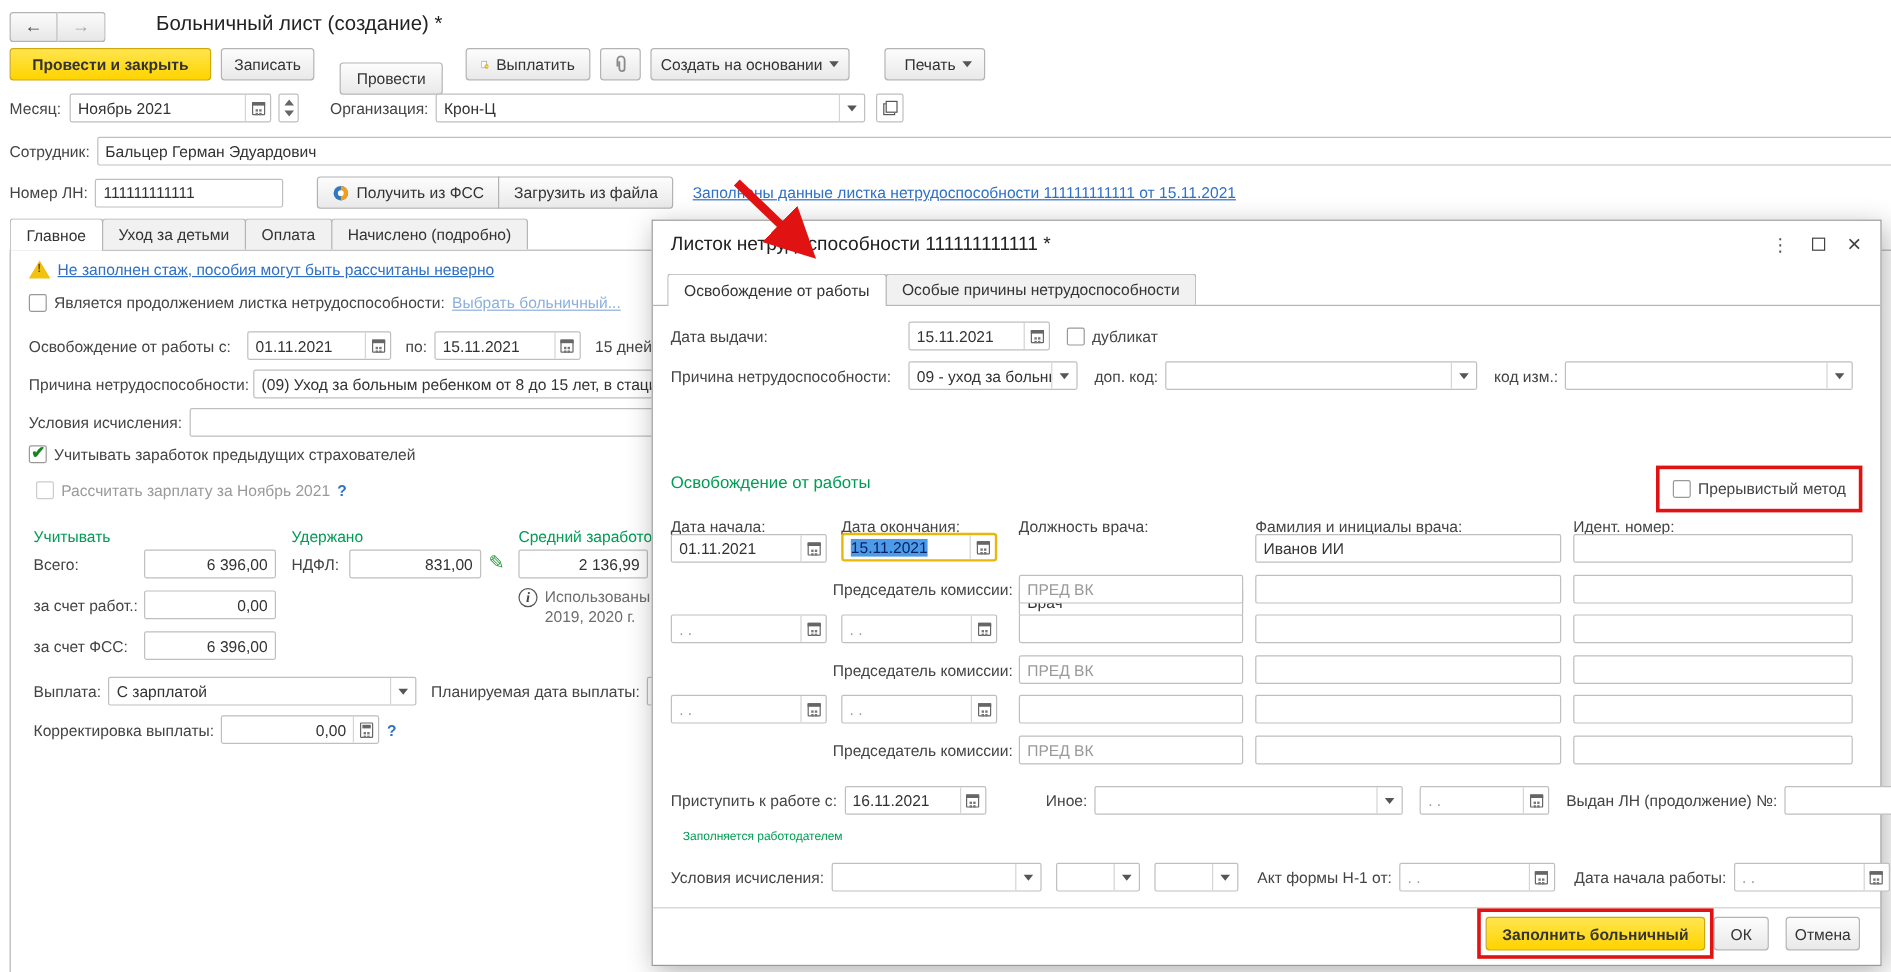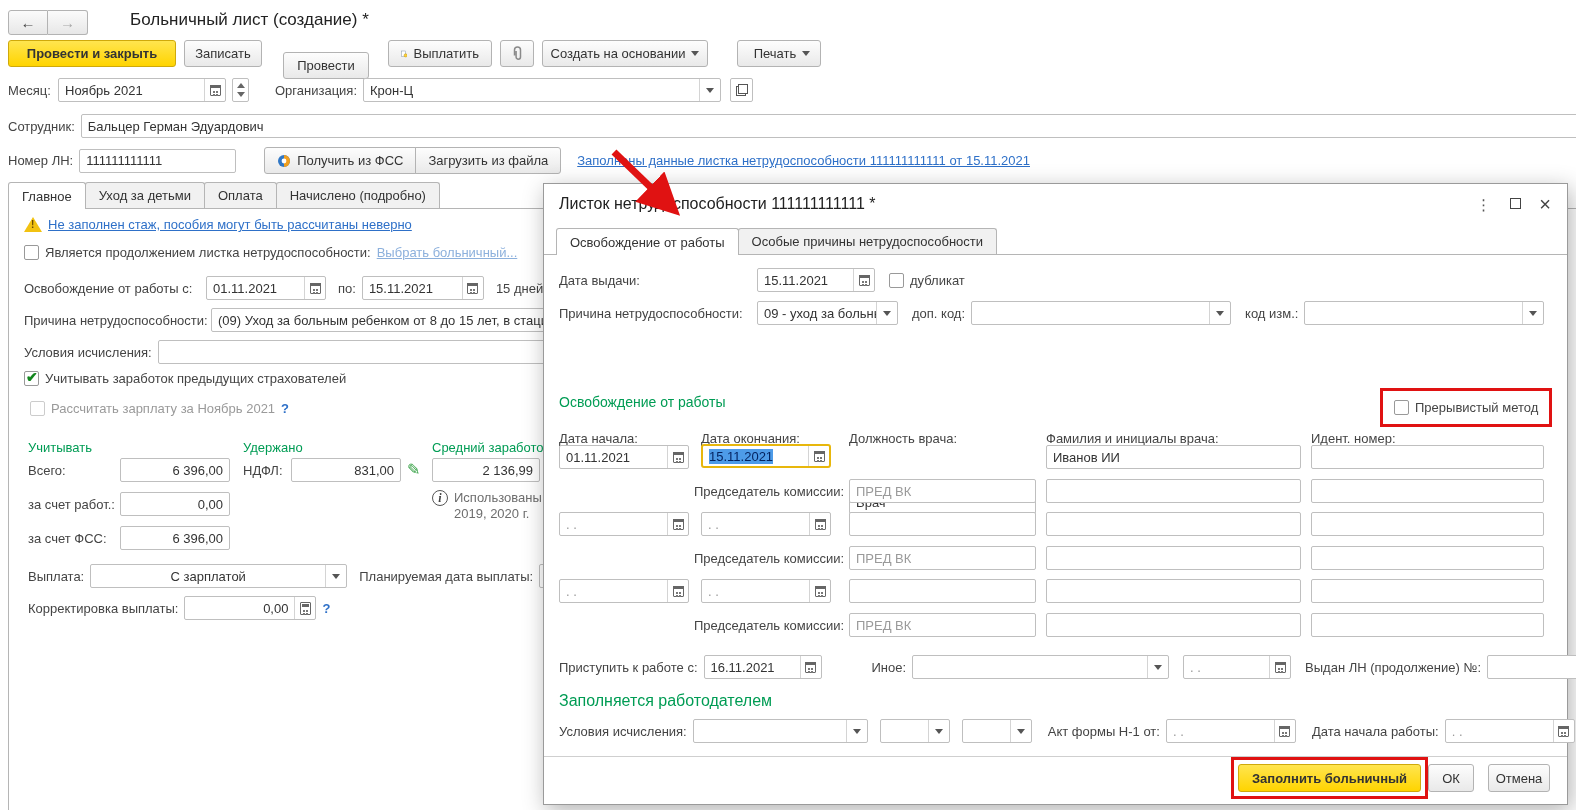--- a/index.html
+++ b/index.html
@@ -293,21 +293,21 @@
     <span>2019,  2020 г.</span>
   </span>
 </div>
 <div class="row" style="left:28px; top:526px;">
   <span class="lbl" style="width:86px;">за счет ФСС:</span>
   <div class="fld w110">
       <span class="tx num">6 396,00</span>
     </div>
 </div>
 
-<div class="row" style="left:28px; top:564px;text-align:center;">
+<div class="row" style="left:28px; top:564px;">
   <span class="lbl">Выплата:</span>
   <div class="fld w215">
     <span class="tx">С зарплатой</span>
     <span class="btn-cell">
         <span class="ico-dd"></span>
       </span>
   </div>
   <span class="lbl" style="margin-left:6px;">Планируемая дата выплаты:</span>
   <div class="fld w120">
     <span class="tx">05.12.2021</span>
@@ -506,21 +506,21 @@
       <span class="btn-cell">
           <span class="ico-cal"></span>
         </span>
     </div>
     <span class="lbl" style="margin-left:8px;">Выдан ЛН (продолжение) №:</span>
     <div class="fld w128">
         <span class="tx"></span>
       </div>
   </div>
 
-  <div class="abs green-h" style="left:15px; top:508px; font-size:16px;">Заполняется работодателем</div>
+  <div class="abs green-h" style="left:25px; top:508px; font-size:10px;">Заполняется работодателем</div>
 
   <div class="row" style="left:15px; top:535px;">
     <span class="lbl">Условия исчисления:</span>
     <div class="fld w175">
       <span class="tx"></span>
       <span class="btn-cell">
           <span class="ico-dd"></span>
         </span>
     </div>
     <div class="fld w70" style="margin-left:6px;">

